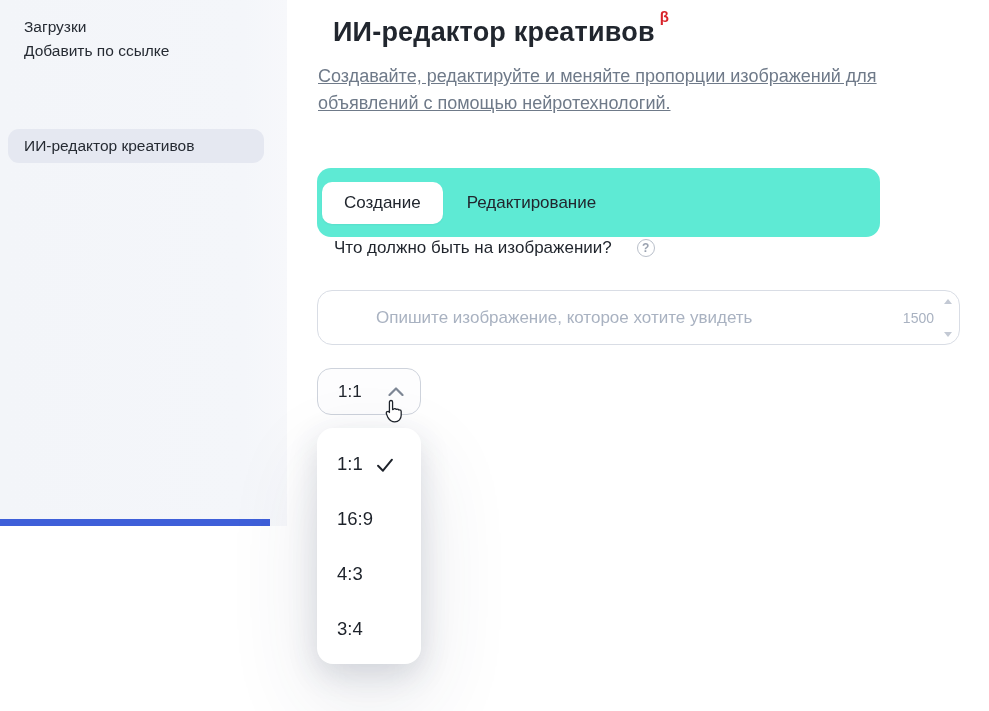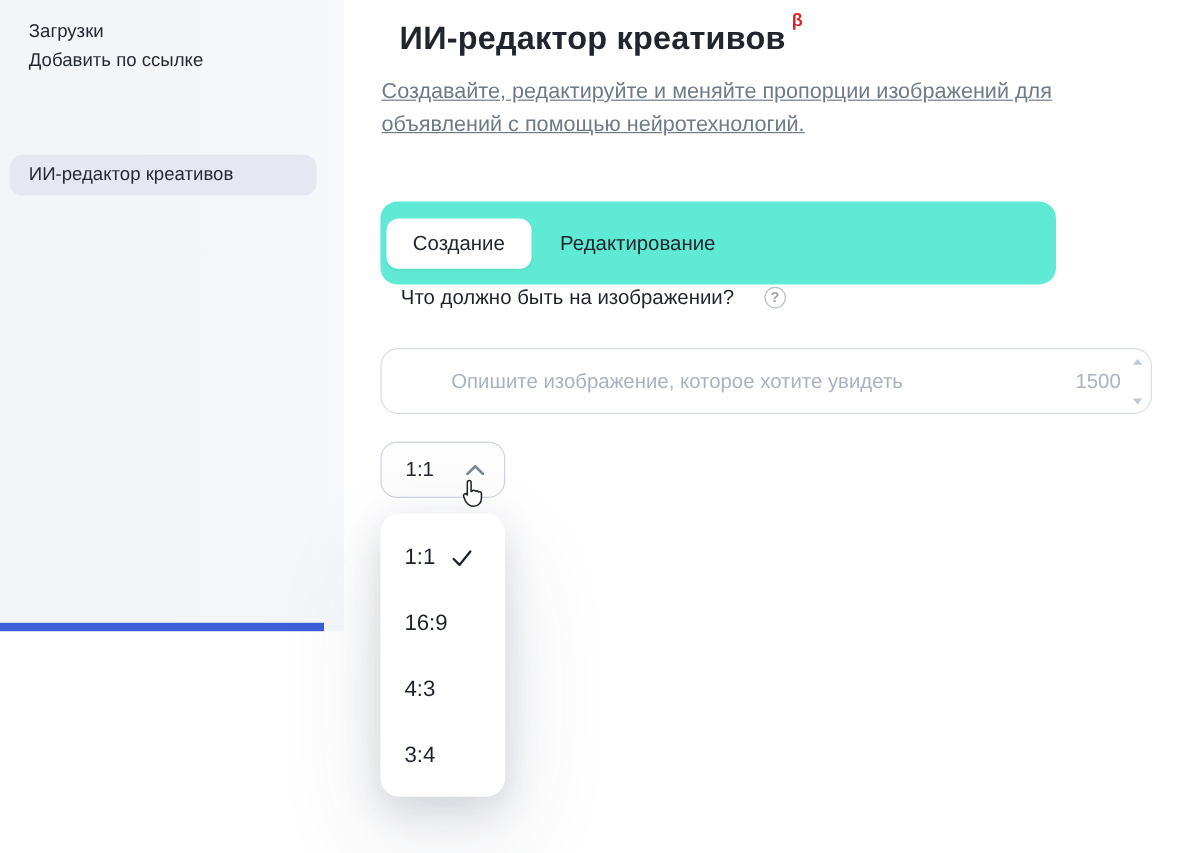--- a/index.html
+++ b/index.html
@@ -73,21 +73,21 @@
   .prompt-field {
     position: absolute; left: 30px; top: 290px; width: 643px; height: 55px;
     border: 1px solid #d9dde5; border-radius: 15px; background: #fff;
     display: flex; align-items: center; padding-left: 38px;
   }
   .prompt-field input {
     flex: 1; border: none; outline: none; background: transparent;
     font-family: inherit; font-size: 17px; color: #21262e; padding: 0 8px 0 20px;
   }
   .prompt-field input::placeholder { color: #a9b2c1; opacity: 1; }
-  .char-counter { font-size: 17px; color: #a9b2c1; padding-right: 10px; }
+  .char-counter { font-size: 14px; color: #a9b2c1; padding-right: 10px; }
   .spinner { display: flex; flex-direction: column; justify-content: space-between; height: 38px; padding-right: 7px; }
   .spinner .car { width: 0; height: 0; border-left: 4px solid transparent; border-right: 4px solid transparent; cursor: pointer; }
   .car.up { border-bottom: 5px solid #c3c9d4; }
   .car.down { border-top: 5px solid #c3c9d4; }
 
   
   .aspect-btn {
     position: absolute; left: 30px; top: 368px; width: 104px; height: 47px;
     border: 1px solid #ced3dc; border-radius: 14px; background: #fdfdfe;
     display: flex; align-items: center; justify-content: space-between;

